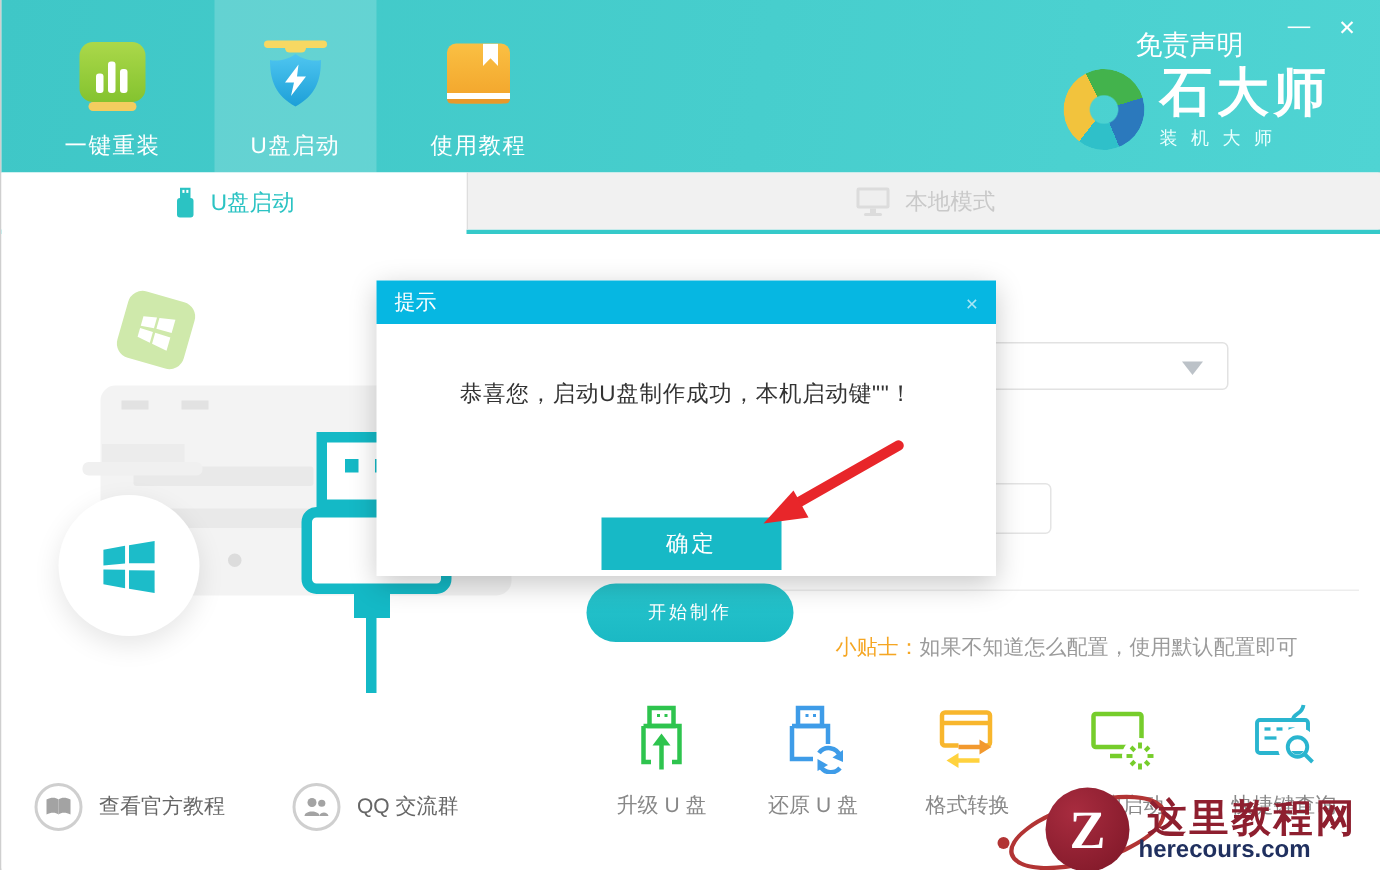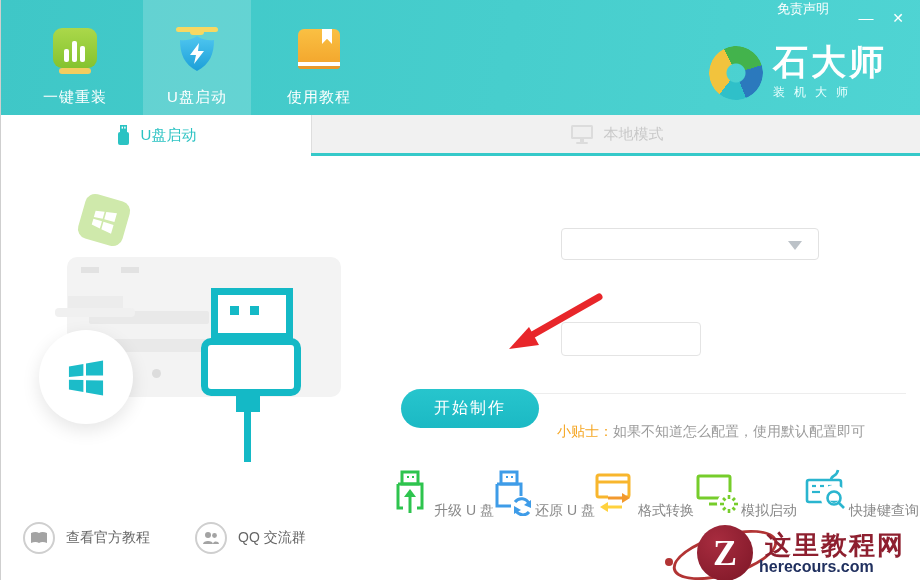--- a/index.html
+++ b/index.html
@@ -29,21 +29,21 @@
   .ico-shield .cap2{ position:absolute; left:17px; top:5px; width:14px; height:4px; background:#f7d862; border-radius:0 0 3px 3px; }
   
   .ico-book .bd { position:absolute; left:3px; top:3px; width:42px; height:40px; border-radius:6px;
                   background:linear-gradient(180deg,#fac043,#f2a32a); }
   .ico-book .pg { position:absolute; left:3px; top:36px; width:42px; height:4px; background:#fff; }
   .ico-book .pg2{ position:absolute; left:3px; top:40px; width:42px; height:3px; background:#e8992a; border-radius:0 0 4px 4px; }
   .ico-book .rb { position:absolute; left:27px; top:3px; width:10px; height:15px; background:#fff;
                   clip-path:polygon(0 0,100% 0,100% 100%,50% 65%,0 100%); }
 
   .hdr-right { position:absolute; right:0; top:0; width:300px; height:115px; }
-  .disclaimer { position:absolute; right:92px; top:0; color:#fff; font-size:13px; cursor:pointer;text-align:right; }
+  .disclaimer { position:absolute; right:92px; top:18px; color:#fff; font-size:18px; cursor:pointer;text-align:right; }
   .btn-min { position:absolute; right:44px; top:8px; width:22px; height:20px; color:#fff; font-size:15px;
              text-align:center; line-height:20px; cursor:pointer; }
   .btn-close{ position:absolute; right:12px; top:8px; width:22px; height:20px; color:#fff; font-size:14px;
              text-align:center; line-height:20px; cursor:pointer; }
   .logo { position:absolute; right:34px; top:44px; display:flex; align-items:center; }
   .logo-swirl { width:54px; height:54px; border-radius:50%; transform:rotate(18deg);
       background:conic-gradient(from 200deg,#f2c33d 0 115deg,#43b34c 115deg 215deg,#2b79bd 215deg 300deg,#2fc0c9 300deg 360deg);
       -webkit-mask:radial-gradient(circle,transparent 0 9px,#000 10px);
       mask:radial-gradient(circle,transparent 0 9px,#000 10px); margin-right:10px; }
   .logo-text .big { color:#fff; font-size:35px; font-weight:bold; letter-spacing:3px; line-height:36px; }
@@ -77,32 +77,32 @@
   .usb-cable{ position:absolute; left:243px; top:256px; width:7px; height:50px; background:#14b9c6; }
 
   .dropdown { position:absolute; left:560px; top:72px; width:258px; height:32px; background:#fff;
               border:1px solid #e2e2e2; border-radius:4px; cursor:pointer; }
   .dd-arrow { position:absolute; right:16px; top:12px; width:0; height:0;
               border-left:7px solid transparent; border-right:7px solid transparent; border-top:9px solid #bcc2c8; }
   .mini-input { position:absolute; left:560px; top:166px; width:140px; height:34px; background:#fff;
                 border:1px solid #e4e4e4; border-radius:4px; }
   .faintline { position:absolute; left:455px; top:237px; width:450px; height:1px; background:#ededed; }
 
-  .start-btn { position:absolute; left:400px; top:233px; width:138px; height:39px; border-radius:20px;
-               background:linear-gradient(180deg,#27c5cd,#1bb9c4); color:#fff; font-size:16px; letter-spacing:2px;
+  .start-btn { position:absolute; left:390px; top:233px; width:138px; height:39px; border-radius:20px;
+               background:linear-gradient(180deg,#27c5cd,#1bb9c4); color:#fff; font-size:12px; letter-spacing:2px;
                display:flex; align-items:center; justify-content:center; cursor:pointer; border:none; }
   .tip { position:absolute; left:556px; top:243px; font-size:14px; color:#9b9b9b; white-space:nowrap;margin-top:24px; }
   .tip .o { color:#f5a623; }
 
   
   .flink { position:absolute; top:366px; display:flex; align-items:center; cursor:pointer; }
   .flink .circ { width:32px; height:32px; border-radius:50%; border:2px solid #cfcfcf;
                  display:flex; align-items:center; justify-content:center; margin-right:11px; }
   .flink .lbl { font-size:14px; color:#666; }
-  .tool { position:absolute; top:312px; width:110px; display:flex; flex-direction:row; align-items:flex-end; cursor:pointer; }
+  .tool { position:absolute; top:312px; width:110px; display:flex; flex-direction:column; align-items:center; cursor:pointer; }
   .tool .lbl { font-size:14px; color:#888; margin-top:7px; white-space:nowrap; }
 
   
   .dialog { position:absolute; left:250px; top:187px; width:413px; height:197px; background:#fff; z-index:50;
             box-shadow:0 5px 18px rgba(0,0,0,0.22); }
   .dlg-head { height:29px; background:#06b7e2; color:#fff; font-size:14px; display:flex; align-items:center;
               padding:0 12px; }
   .dlg-close { margin-left:auto; color:rgba(255,255,255,0.65); font-size:14px; cursor:pointer; }
   .dlg-msg { margin-top:37px; text-align:center; font-size:15px; color:#333; padding:0 18px; letter-spacing:0.5px; }
   .dlg-ok { position:absolute; left:150px; top:158px; width:120px; height:35px; background:#17b9c6; color:#fff;
@@ -354,20 +354,28 @@
           </g>
           <circle cx="33" cy="30" r="9" stroke="#fff" stroke-width="8"></circle>
           <circle cx="33" cy="30" r="6.5"></circle>
           <line x1="38" y1="35" x2="43" y2="40"></line>
         </svg>
       </span>
       <span class="lbl">快捷键查询</span>
     </div>
   </div>
 
+  <div class="dialog">
+    <div class="dlg-head">
+      <span>提示</span>
+      <span class="dlg-close">×</span>
+    </div>
+    <div class="dlg-msg">恭喜您，启动U盘制作成功，本机启动键""！</div>
+    <button class="dlg-ok">确定</button>
+  </div>
 
   <svg class="arrow-svg" width="130" height="85" viewBox="0 0 130 85">
     <line x1="110" y1="14" x2="38" y2="55" stroke="#e8262a" stroke-width="7" stroke-linecap="round"></line>
     <polygon points="20,66 40,44 50,62" fill="#e8262a"></polygon>
   </svg>
 
   <div class="wm">
     <div class="wm-orbit"></div>
     <div class="wm-dot"></div>
     <div class="wm-circle">

